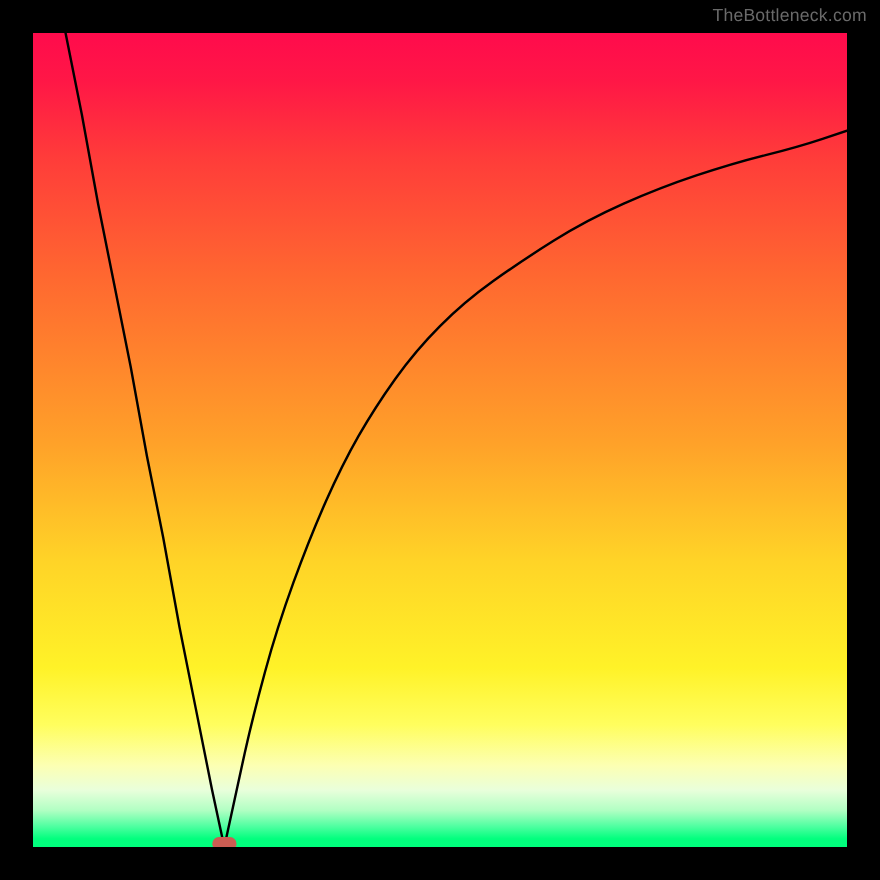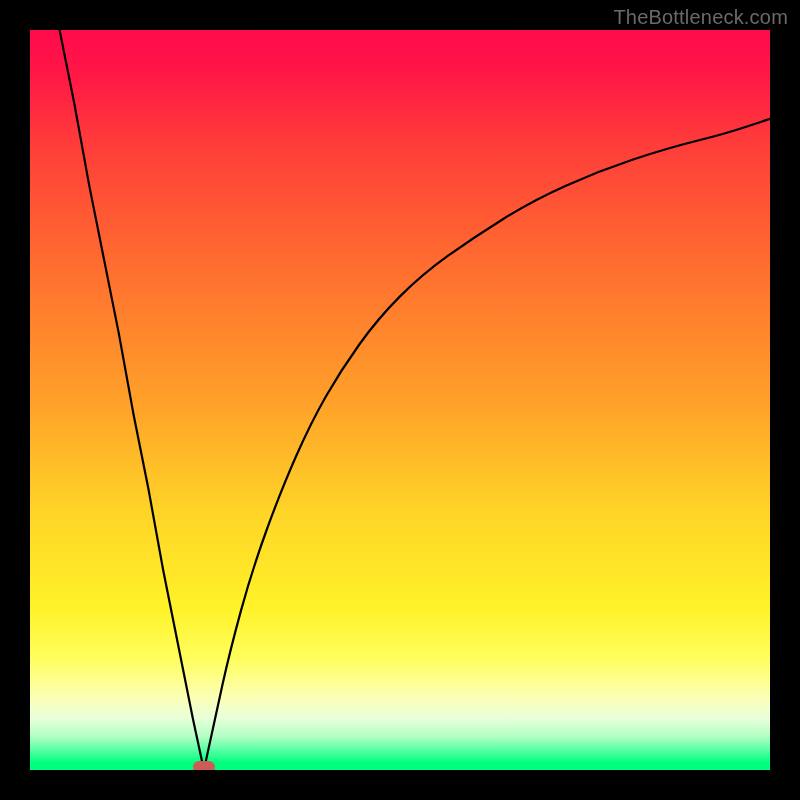--- a/index.html
+++ b/index.html
@@ -38,21 +38,21 @@
       #4dffa0 97.5%,
       #02ff7e 99%,
       #00ff7d 100%
     );
   }
   .watermark {
     position: absolute;
     top: 6px;
     right: 12px;
     color: #6a6a6a;
-    font-size: 20px;
+    font-size: 16px;
     letter-spacing: 0.2px;
     font-weight: 400;
   }
   svg.curve {
     position: absolute;
     inset: 0;
   }
   .marker {
     position: absolute;
     width: 22px;

